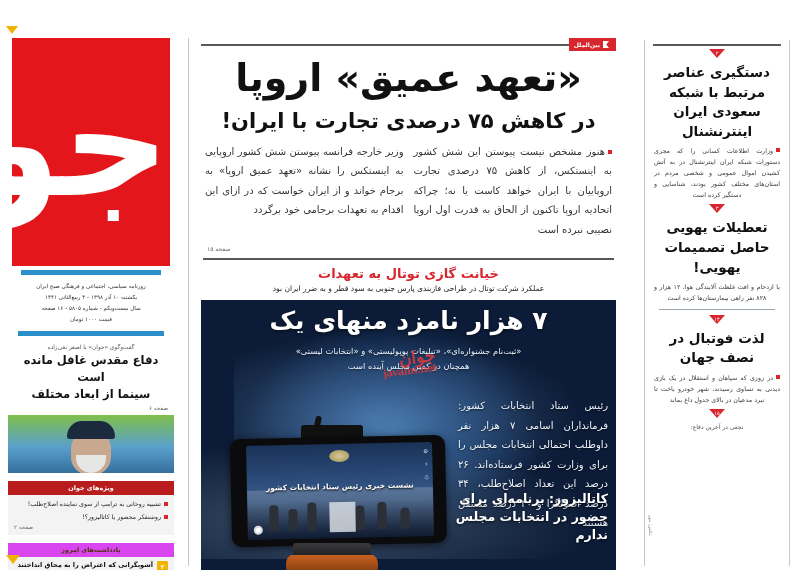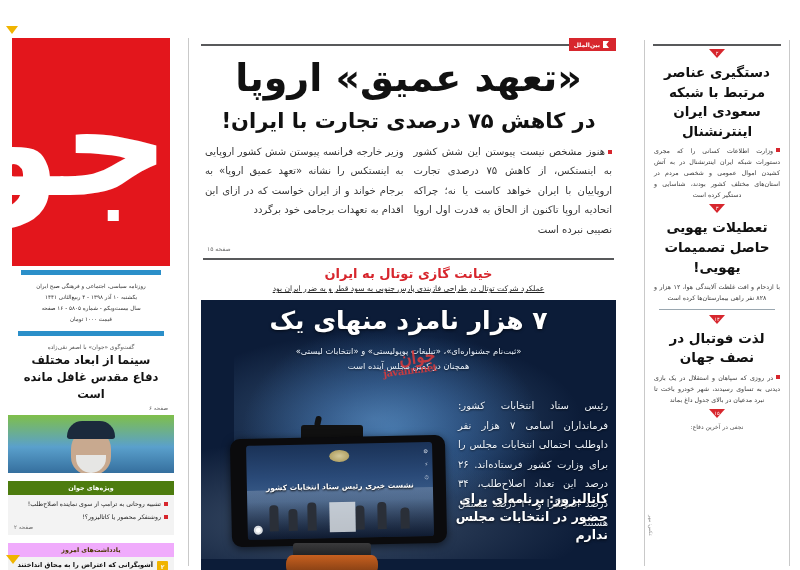--- a/index.html
+++ b/index.html
@@ -80,21 +80,21 @@
     line-height:1.2; letter-spacing:-0.9px; margin:9px 0 8px 0;
   }
   .lede{ display:flex; gap:10px; padding:0 4px 6px 4px; }
   .lede-col{ flex:1; font-size:10px; line-height:1.95; color:#333; text-align:justify; }
   .rule-dark{ height:2px; background:#58595b; margin:2px 2px 6px 2px;}
   .sub-hl{
     text-align:center; font-size:13px; font-weight:bold; color:#d7262d;
     letter-spacing:-0.4px; margin-bottom:3px;
   }
   .sub-dek{
-    text-align:center; font-size:7.6px; color:#222; letter-spacing:-0.2px; margin-bottom:7px;text-decoration:underline;
+    text-align:center; font-size:7.6px; color:#222; letter-spacing:-0.2px; margin-bottom:7px;
   }
 
   
   .photo{
     position:relative; width:100%; height:315px; overflow:hidden;
     background:
       radial-gradient(ellipse 150px 110px at 46% 42%, #2f5f93 0%, #1b3d6b 45%, #0c1c38 100%),
       linear-gradient(180deg,#16325c 0%, #0b1c36 60%, #050b18 100%);
   }
   .photo .glow{
@@ -236,22 +236,22 @@
   }
   .iv-photo .beardw{
     position:absolute; left:50%; top:40px; transform:translateX(-50%);
     width:30px;height:18px;border-radius:0 0 15px 15px;background:#e6e6e4;
   }
   .sec{ margin-top:8px; }
   .sec-head{
     color:#fff; font-size:6.4px; font-weight:bold; text-align:center;
     padding:3px 0; letter-spacing:.2px;
   }
-  .sec-head.red{ background:#4d7c0f;}
-  .sec-head.yellow{ background:#f0abfc; color:#4a3500;}
+  .sec-head.red{ background:#b91c1c;}
+  .sec-head.yellow{ background:#d946ef; color:#4a3500;}
   .sec-body{ background:#f3f3f3; padding:4px 6px 5px 6px;}
   .sec-li{
     font-size:6.2px; color:#222; line-height:1.7; text-align:right; margin-bottom:2px;
   }
   .sq-red{display:inline-block;width:4px;height:4px;background:#d7262d;margin-left:3px;}
   .sec-page{ font-size:5.6px; color:#666; text-align:left; margin-top:2px;}
   .note-row{ display:flex; gap:4px; align-items:flex-start; margin-bottom:5px; }
   .note-num{
     background:#f0b400; color:#fff; font-size:6px; font-weight:bold;
     min-width:11px; height:11px; line-height:11px; text-align:center; border-radius:1px;
@@ -328,21 +328,21 @@
       <div class="hl1">«تعهد عمیق» اروپا</div>
       <div class="hl2">در کاهش ۷۵ درصدی تجارت با ایران!</div>
 
       <div class="lede">
         <div class="lede-col"><span class="bullet-sq"></span><span>هنوز مشخص نیست پیوستن این شش کشور به اینستکس، از کاهش ۷۵ درصدی تجارت اروپاییان با ایران خواهد کاست یا نه؛ چراکه اتحادیه اروپا تاکنون از الحاق به قدرت اول اروپا نصیبی نبرده است</span></div>
         <div class="lede-col">وزیر خارجه فرانسه پیوستن شش کشور اروپایی به اینستکس را نشانه «تعهد عمیق اروپا» به برجام خواند و از ایران خواست که در ازای این اقدام به تعهدات برجامی خود برگردد</div>
       </div>
       <div style="text-align:left;font-size:6px;color:#666;padding:0 6px 4px 6px;">صفحه ۱۵</div>
 
       <div class="rule-dark"></div>
-      <div class="sub-hl">خیانت گازی توتال به ایران</div>
+      <div class="sub-hl">خیانت گازی توتال به تعهدات</div>
       <div class="sub-dek">عملکرد شرکت توتال در طراحی فازبندی پارس جنوبی به سود قطر و به ضرر ایران بود</div>
 
       <div class="photo">
         <div class="glow"></div>
         <div class="mist"></div>
         <div class="ph-title">۷ هزار نامزد منهای یک</div>
         <div class="ph-dek">
           <div>«ثبت‌نام جشنواره‌ای»، «تبلیغات پوپولیستی» و «انتخابات لیستی»</div>
           <div>همچنان در کمین مجلس آینده است</div>
         </div>
@@ -399,22 +399,22 @@
     <div class="masthead-meta">
       <div>روزنامه سیاسی، اجتماعی و فرهنگی صبح ایران</div>
       <div>یکشنبه ۱۰ آذر ۱۳۹۸ - ۴ ربیع‌الثانی ۱۴۴۱</div>
       <div>سال بیست‌ویکم - شماره ۵۸۰۵ - ۱۶ صفحه</div>
       <div>قیمت ۱۰۰۰ تومان</div>
     </div>
     <div class="blue-bar"></div>
 
     <div>
       <div class="iv-kicker">گفت‌وگوی «جوان» با اصغر نقی‌زاده</div>
+      <div class="iv-title">دفاع مقدس غافل مانده است</div>
       <div class="iv-title">سینما از ابعاد مختلف</div>
-      <div class="iv-title">دفاع مقدس غافل مانده است</div>
       <div class="iv-page">صفحه ۶</div>
       <div class="iv-photo">
         <div class="head"></div>
         <div class="cap"></div>
         <div class="beardw"></div>
       </div>
     </div>
 
     <div class="sec">
       <div class="sec-head red">ویژه‌های جوان</div>

